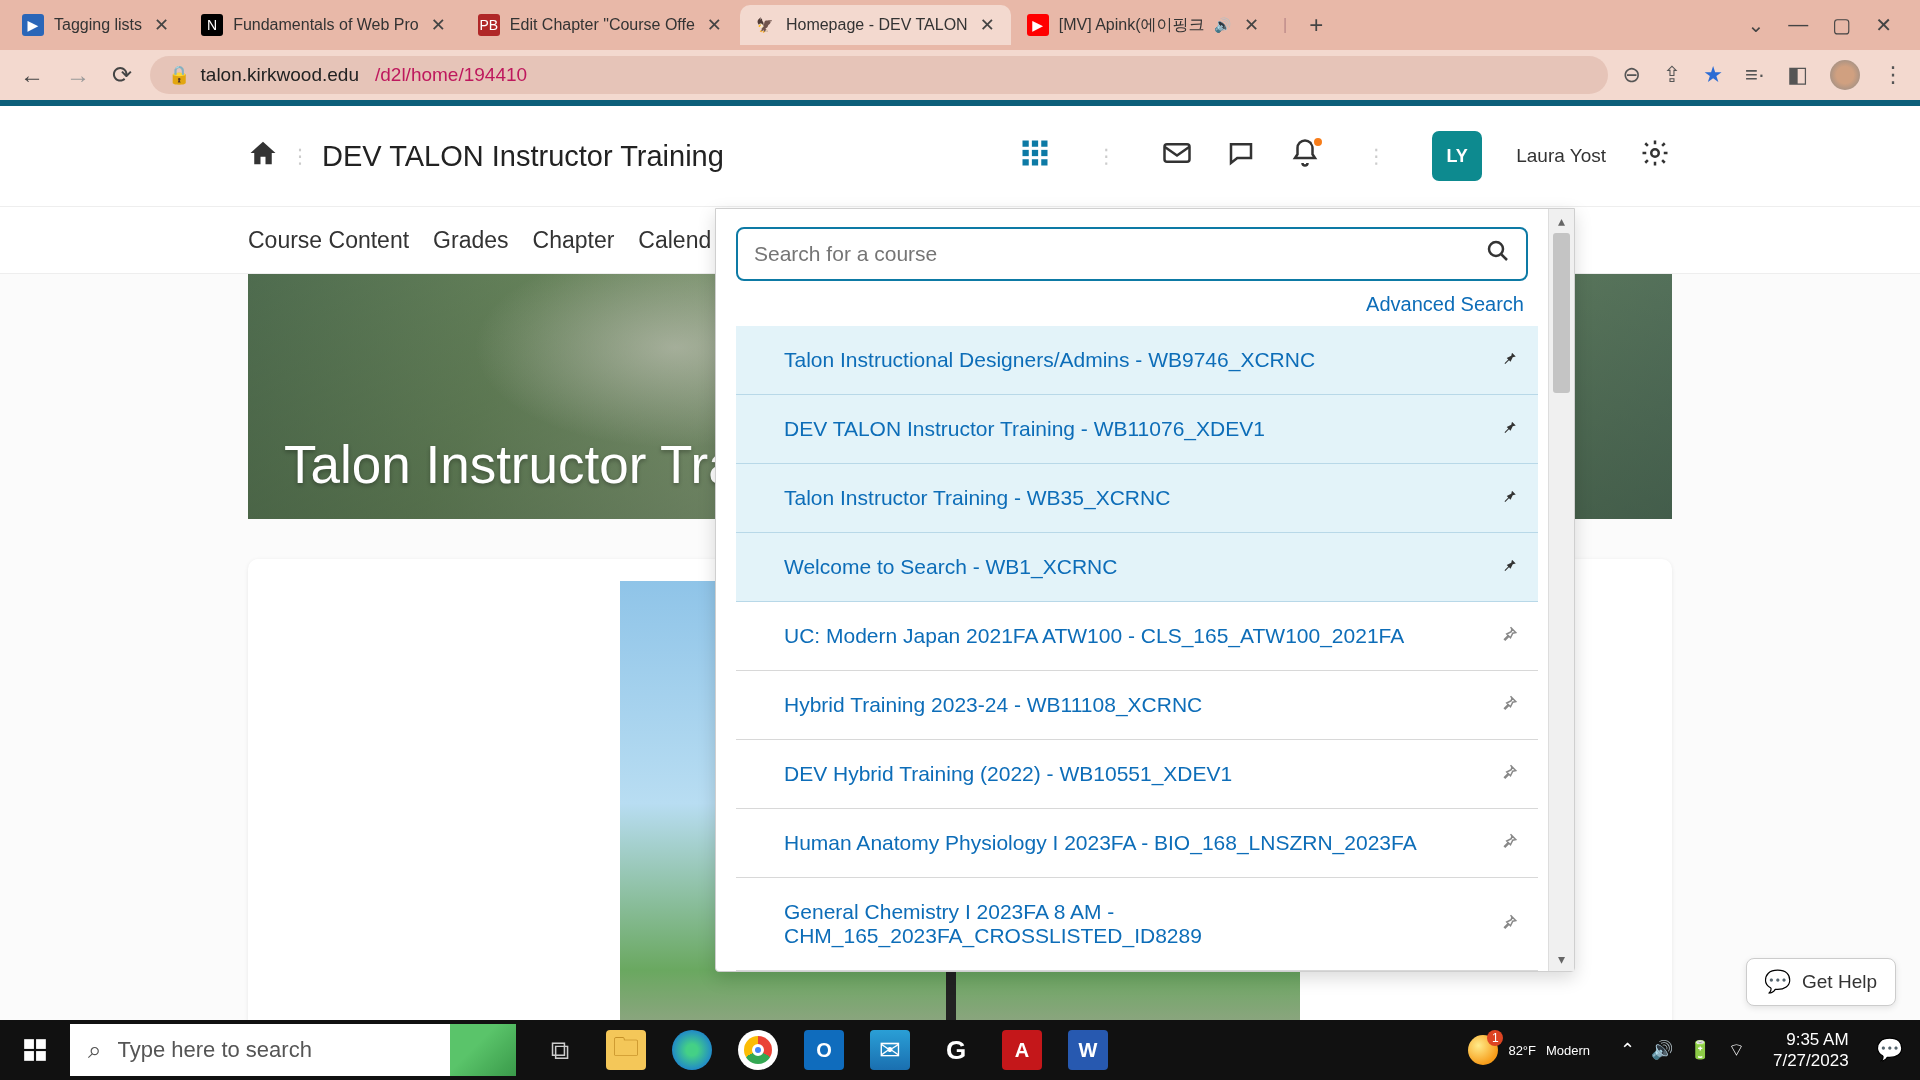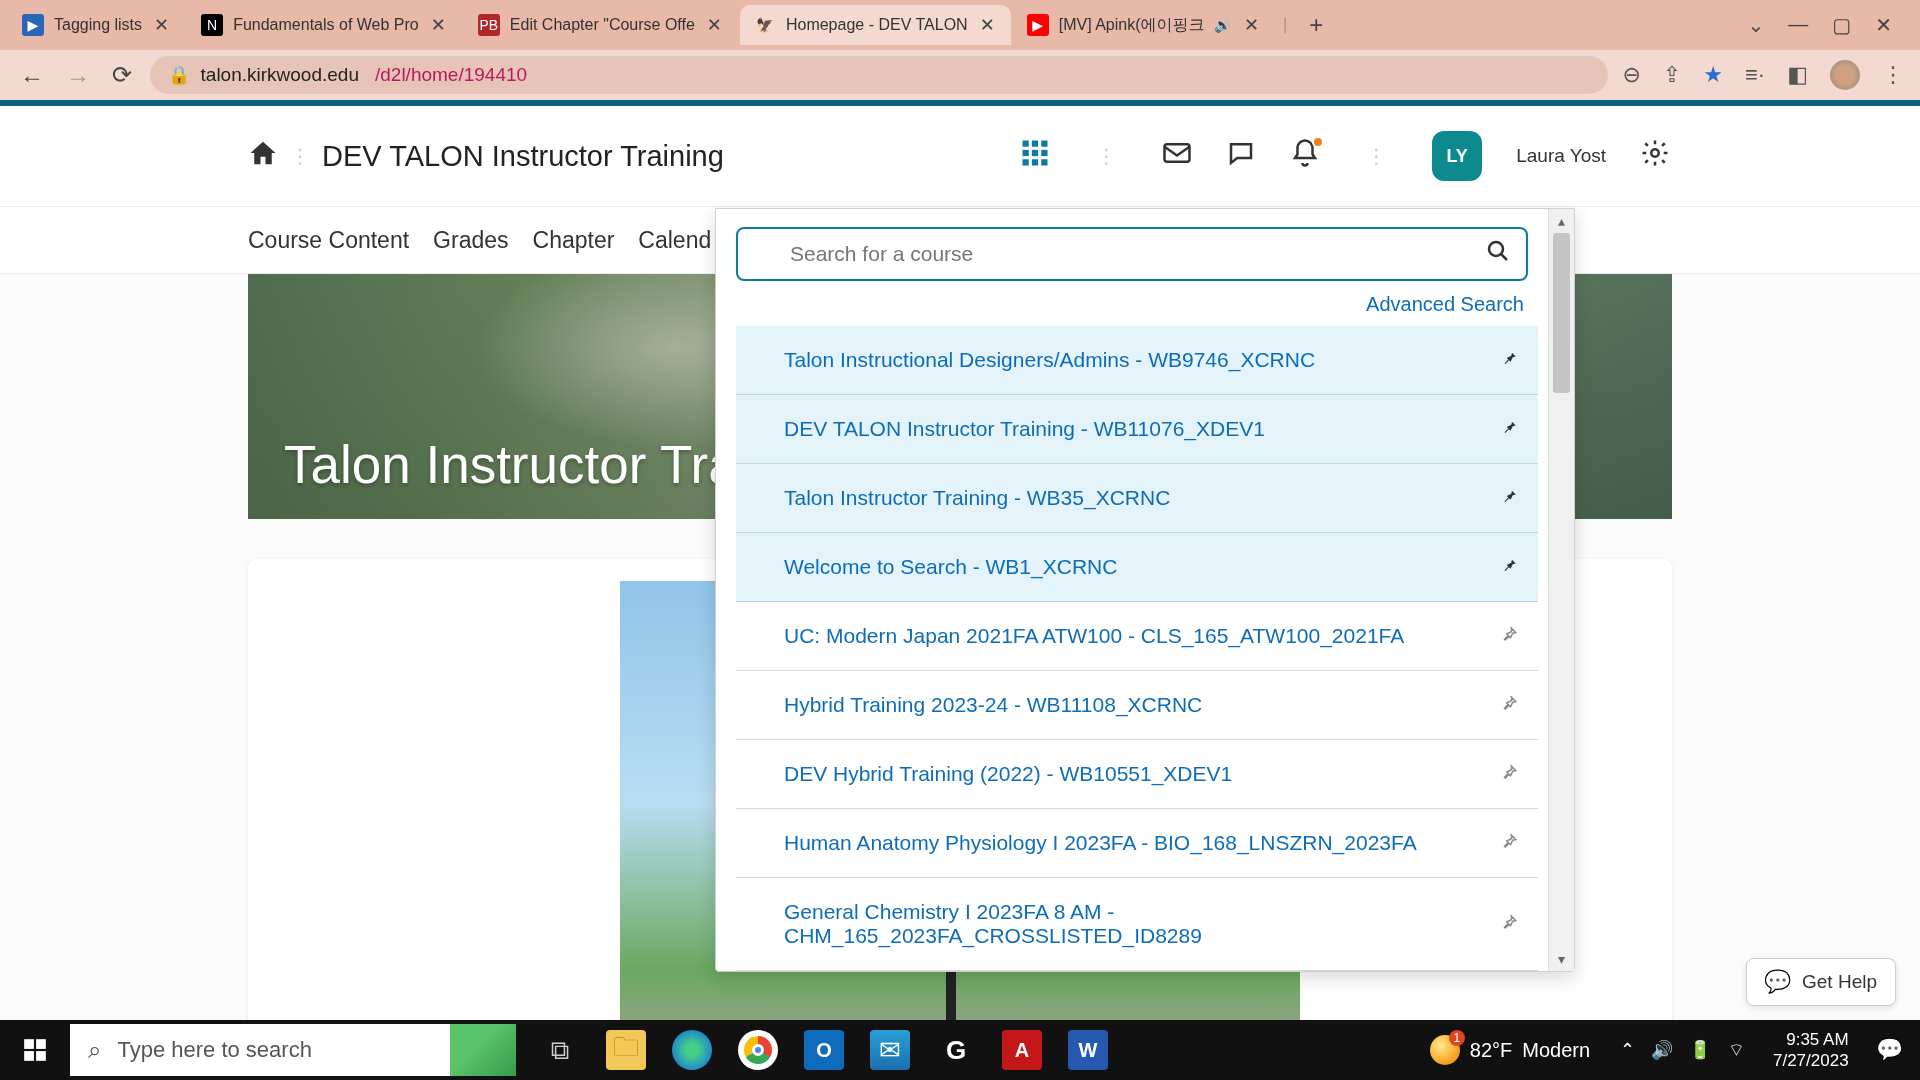--- a/index.html
+++ b/index.html
@@ -36,21 +36,21 @@
 .header { display: flex; align-items: center; height: 100px; padding: 0 250px 0 248px; background: #fff; }
 .home-ic { font-size: 26px; color: #333; cursor: pointer; }
 .header-sep { color: #ccc; margin: 0 12px; font-size: 20px; }
 .course-title { font-size: 29px; color: #222; font-weight: 400; }
 .header-spacer { flex: 1; }
 .header-icons { display: flex; align-items: center; gap: 34px; }
 .hdr-ic { font-size: 28px; color: #333; cursor: pointer; position: relative; }
 .hdr-ic.active-selector svg rect { fill: #0d7aa5; }
 .hdr-ic.active-selector { background: #fff; }
 .noti-dot { position: absolute; top: -2px; right: -4px; width: 12px; height: 12px; background: #f77d1a; border-radius: 50%; border: 2px solid #fff; }
-.user-badge { width: 50px; height: 50px; background: #0d8a8f; color: #fff; display: flex; align-items: center; justify-content: center; border-radius: 12px; font-weight: 600; font-size: 18px; }
+.user-badge { width: 50px; height: 50px; background: #0d8a8f; color: #fff; display: flex; align-items: center; justify-content: center; border-radius: 7px; font-weight: 600; font-size: 18px; }
 .user-name { font-size: 19px; color: #333; }
 
 .course-nav { display: flex; align-items: center; gap: 24px; height: 68px; padding: 0 248px; background: #fff; border-top: 1px solid #eee; border-bottom: 1px solid #eee; }
 .course-nav-item { font-size: 23px; color: #333; cursor: pointer; }
 
 .hero { position: relative; margin: 0 248px; height: 245px; background: linear-gradient(120deg, #4a6b4a 0%, #6b8b5a 20%, #9ab085 40%, #7a9a6a 60%, #5a7a5a 80%, #4a6a5a 100%); overflow: hidden; }
 .hero::before { content: ""; position: absolute; inset: 0; background:
   radial-gradient(ellipse 200px 100px at 30% 30%, rgba(200,200,190,0.6), transparent),
   radial-gradient(ellipse 150px 80px at 70% 40%, rgba(180,190,170,0.5), transparent),
   linear-gradient(180deg, rgba(90,110,90,0.3), rgba(60,80,60,0.5)); }
@@ -63,21 +63,21 @@
 
 .dropdown-wrap { position: absolute; left: 715px; top: 108px; width: 860px; background: #fff; border: 1px solid #cfcfcf; border-radius: 0 0 4px 4px; box-shadow: 0 6px 18px rgba(0,0,0,0.15); z-index: 50; display: flex; }
 .dropdown-inner { flex: 1; padding: 18px 10px 0 20px; }
 .scroll-col { width: 26px; background: #f0f0f0; border-left: 1px solid #ddd; position: relative; }
 .scroll-up, .scroll-dn { position: absolute; left: 0; right: 0; height: 24px; text-align: center; font-size: 14px; color: #666; cursor: pointer; line-height: 24px; }
 .scroll-up { top: 0; }
 .scroll-dn { bottom: 0; }
 .scroll-thumb { position: absolute; top: 24px; left: 4px; right: 4px; height: 160px; background: #c4c4c4; border-radius: 3px; }
 
 .search-box { display: flex; align-items: center; border: 2px solid #0d7aa5; border-radius: 8px; padding: 10px 16px; margin-right: 10px; }
-.search-input { flex: 1; border: none; outline: none; font-size: 21px; color: #666; background: transparent; margin-left: 36px; }
+.search-input { flex: 1; border: none; outline: none; font-size: 21px; color: #666; background: transparent; }
 .search-ic { font-size: 24px; color: #333; }
 .adv-row { text-align: right; padding: 12px 14px 10px 0; }
 .adv-link { color: #0d6db8; font-size: 20px; cursor: pointer; }
 
 .course-list { }
 .course-row { display: flex; align-items: center; justify-content: space-between; padding: 22px 20px 22px 4px; border-bottom: 1px solid #d8d8d8; cursor: pointer; }
 .course-row.pinned { background: #e3f3f9; border-bottom: 1px solid #b8d8e8; }
 .course-link { color: #0d6db8; font-size: 21px; margin-left: 44px; }
 .pin-ic { font-size: 20px; color: #333; cursor: pointer; }
 .pin-ic.unpinned { color: #888; }
@@ -98,21 +98,21 @@
 .tb-ic.edge { background: radial-gradient(circle, #44d086 20%, #1a7dd4 80%); border-radius: 50%; }
 .tb-ic.chrome { background: #fff; border-radius: 50%; position: relative; }
 .tb-ic.chrome::after { content:""; position:absolute; inset:6px; border-radius:50%; background: conic-gradient(#ea4335 0 120deg, #34a853 120deg 240deg, #fbbc05 240deg 360deg); }
 .tb-ic.chrome::before { content:""; position:absolute; inset:14px; border-radius:50%; background:#4285f4; border: 3px solid #fff; z-index:2; }
 .tb-ic.outlook { background: #0f6cbd; color: #fff; font-weight: bold; font-size: 20px; }
 .tb-ic.mail { background: linear-gradient(180deg,#2a9fd6,#1a6fb0); color: #fff; }
 .tb-ic.g { color: #fff; font-weight: bold; font-size: 26px; }
 .tb-ic.pdf { background: #c4171a; color: #fff; font-weight: bold; font-size: 20px; }
 .tb-ic.word { background: #2759b0; color:#fff; font-weight:bold; font-size: 20px; }
 .tb-spacer { flex: 1; }
-.weather { display: flex; align-items: center; gap: 10px; font-size: 20px; color: #fff; padding: 0 14px; }
+.weather { display: flex; align-items: center; gap: 10px; font-size: 13px; color: #fff; padding: 0 14px; }
 .weather-ic { width: 30px; height: 30px; background: radial-gradient(circle at 35% 35%, #ffeb8a, #f79d1a 70%); border-radius: 50%; position: relative; }
 .weather-ic::after { content: "1"; position: absolute; top: -5px; right: -5px; background: #d42; color:#fff; font-size:12px; width:16px; height:16px; border-radius:50%; text-align:center; line-height:16px; }
 .systray { display: flex; align-items: center; gap: 16px; padding: 0 16px; font-size: 18px; color: #fff; }
 .clock { text-align: right; font-size: 17px; line-height: 1.25; padding: 0 12px; }
 .action-center { padding: 0 16px; font-size: 22px; cursor: pointer; }
 
 
 .svg-ic { width: 30px; height: 30px; }
 </style>
 </head>

